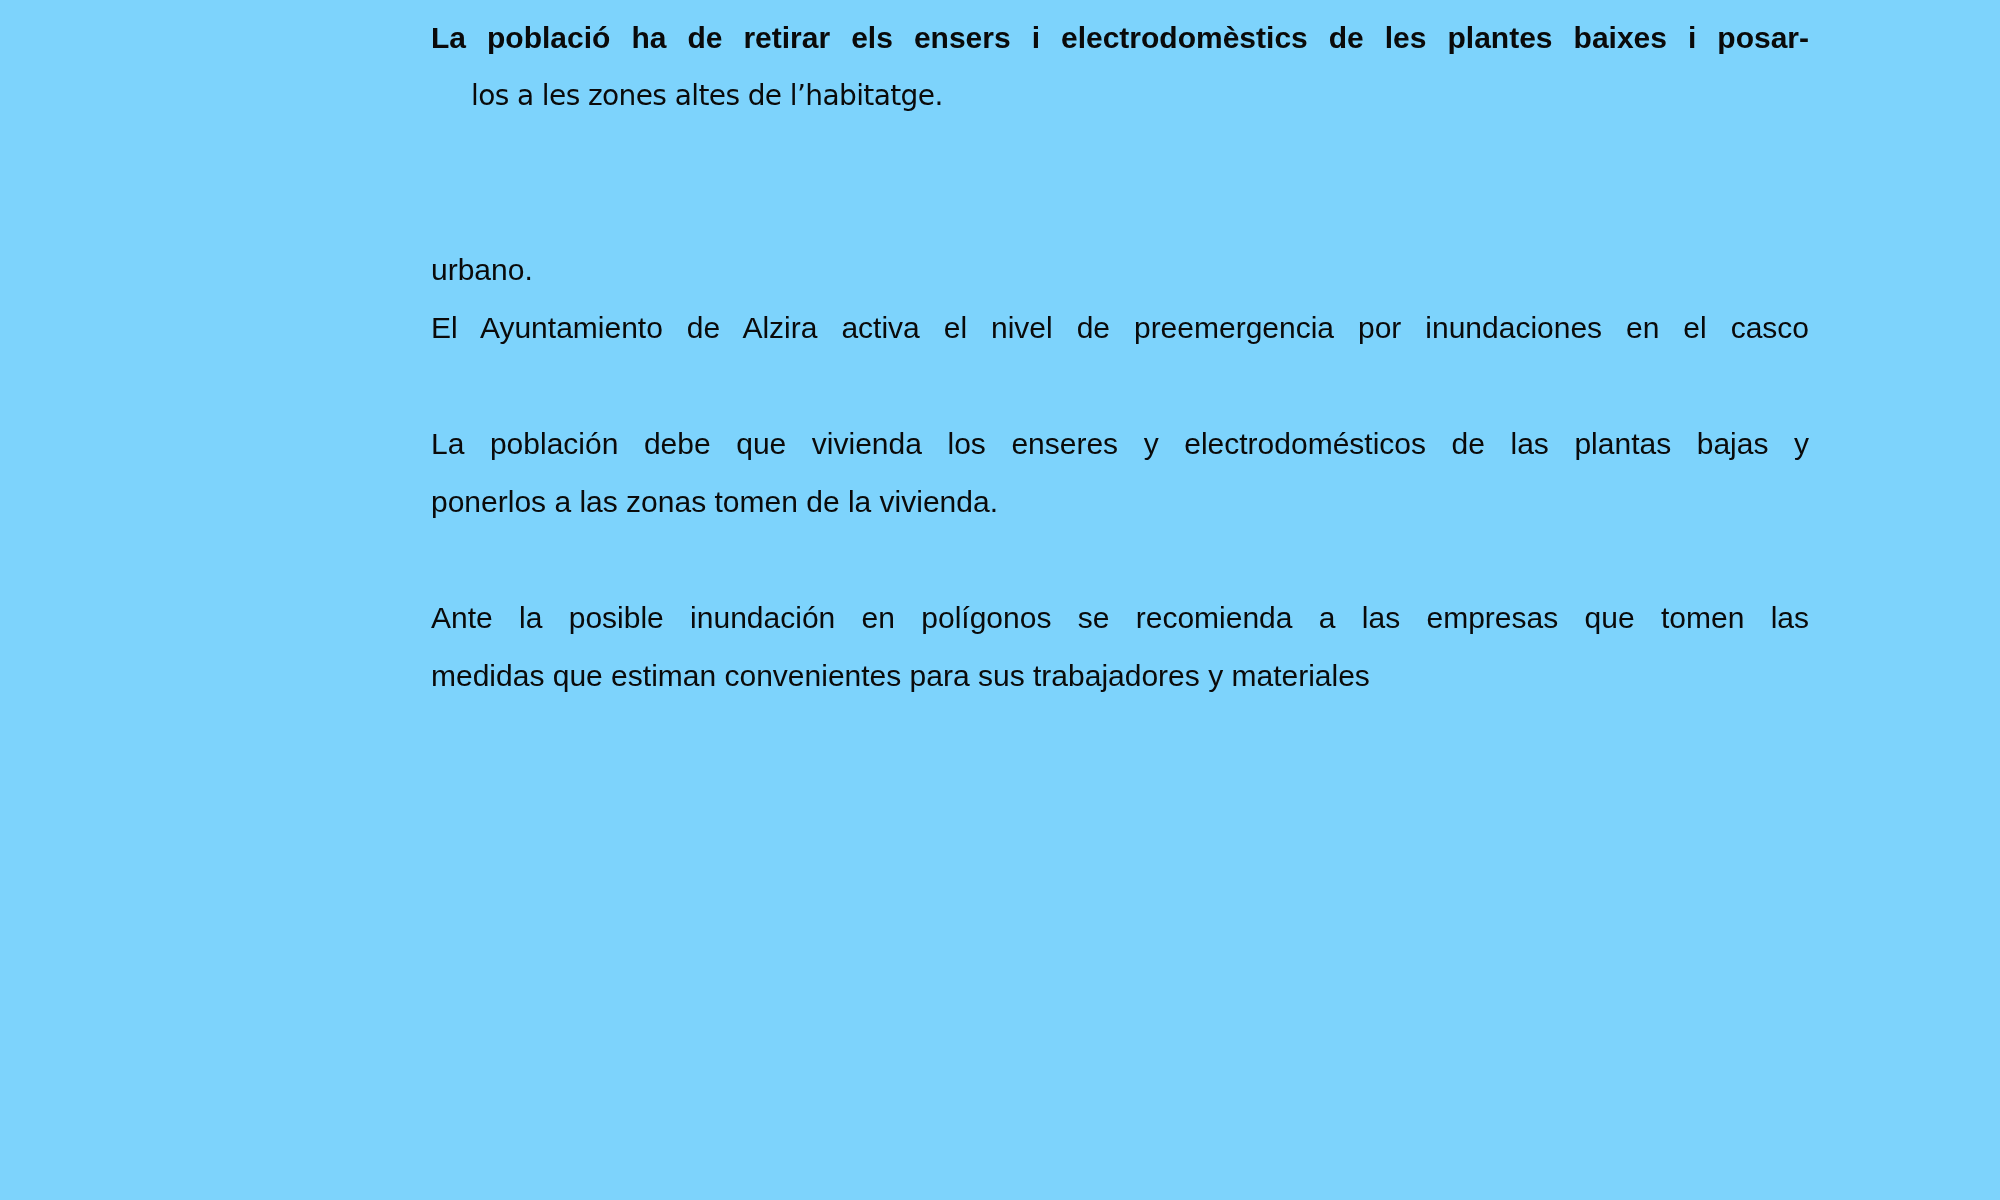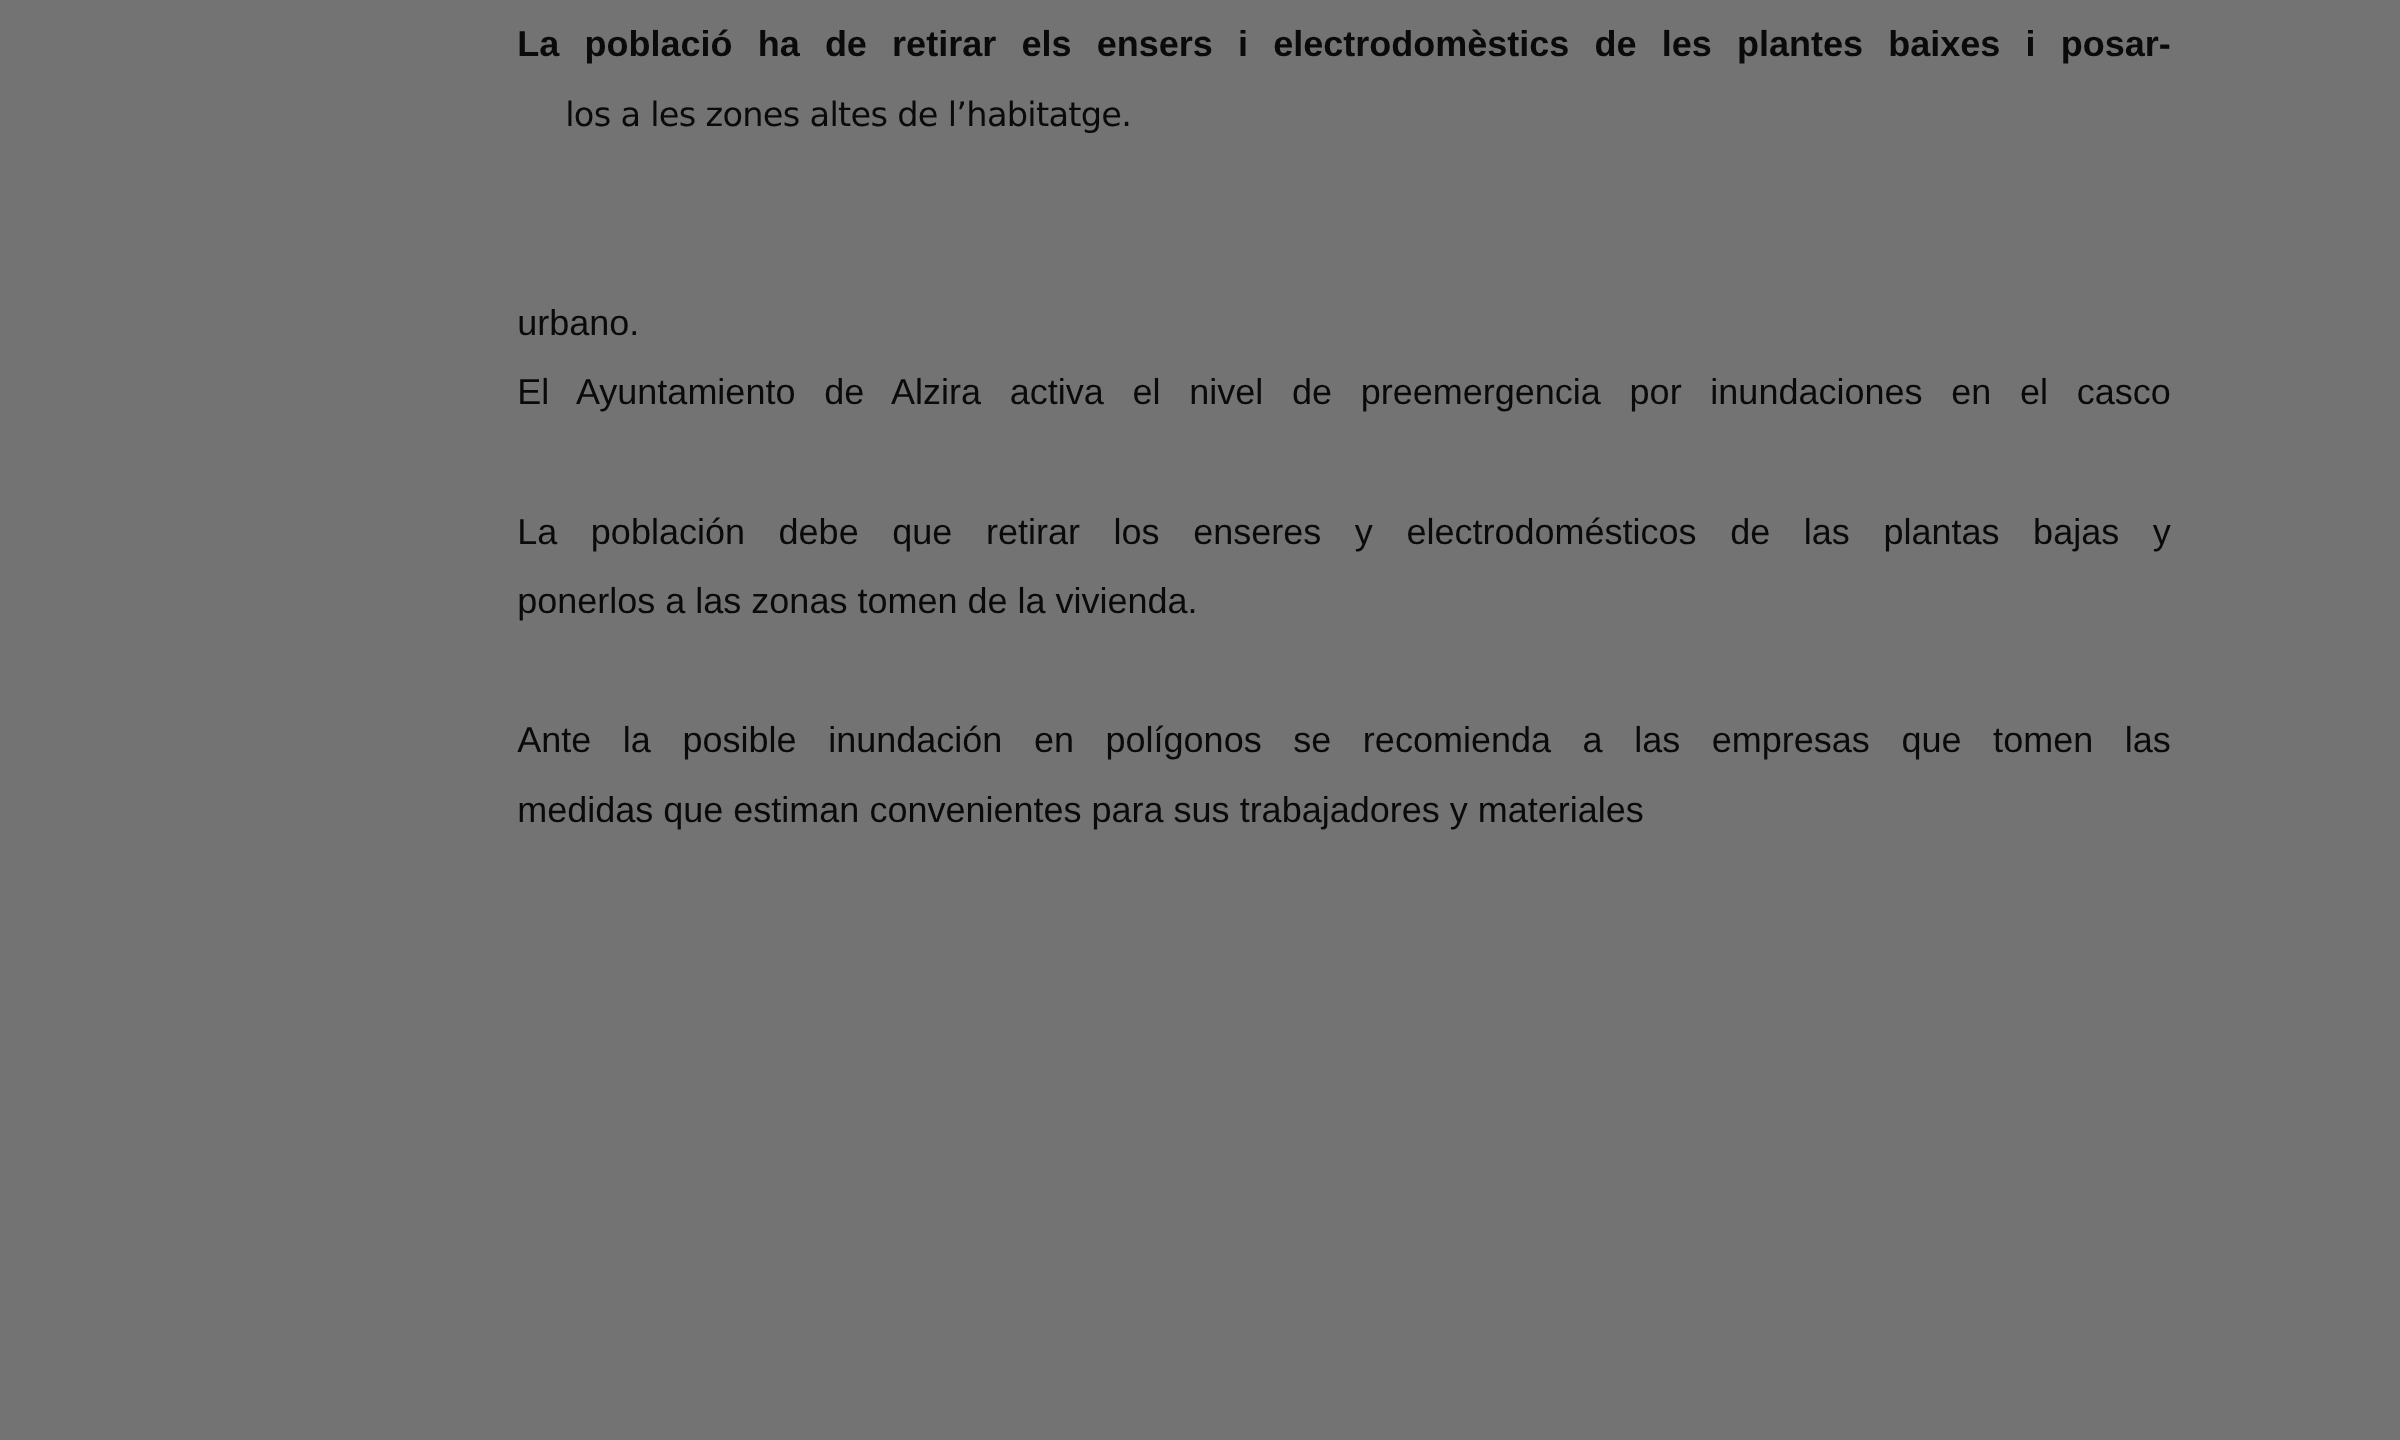--- a/index.html
+++ b/index.html
@@ -13,21 +13,21 @@
     position: relative;
     overflow: hidden;
     color: #0a0a0a;
     font-family: "Liberation Sans", sans-serif;
   }
   .page {
     position: absolute;
     left: 0; top: 0;
     width: 2000px;
     height: 1200px;
-    background: #737373;
+    background: #7dd3fc;
   }
   .column {
     position: absolute;
     left: 431px;
     top: 9px;
     width: 1378px;
   }
   .line {
     height: 58px;
     line-height: 58px;
@@ -76,21 +76,21 @@
     <div class="blank"></div>
 
     <section>
       <div class="line">urbano.</div>
       <div class="line justify">El Ayuntamiento de Alzira activa el nivel de preemergencia por inundaciones en el casco</div>
     </section>
 
     <div class="blank"></div>
 
     <section>
-      <div class="line justify">La población debe que retirar los enseres y electrodomésticos de las plantas bajas y</div>
+      <div class="line justify">La población debe que vivienda los enseres y electrodomésticos de las plantas bajas y</div>
       <div class="line">ponerlos a las zonas tomen de la vivienda.</div>
     </section>
 
     <div class="blank"></div>
 
     <section>
       <div class="line justify">Ante la posible inundación en polígonos se recomienda a las empresas que tomen las</div>
       <div class="line">medidas que estiman convenientes para sus trabajadores y materiales</div>
     </section>
 

